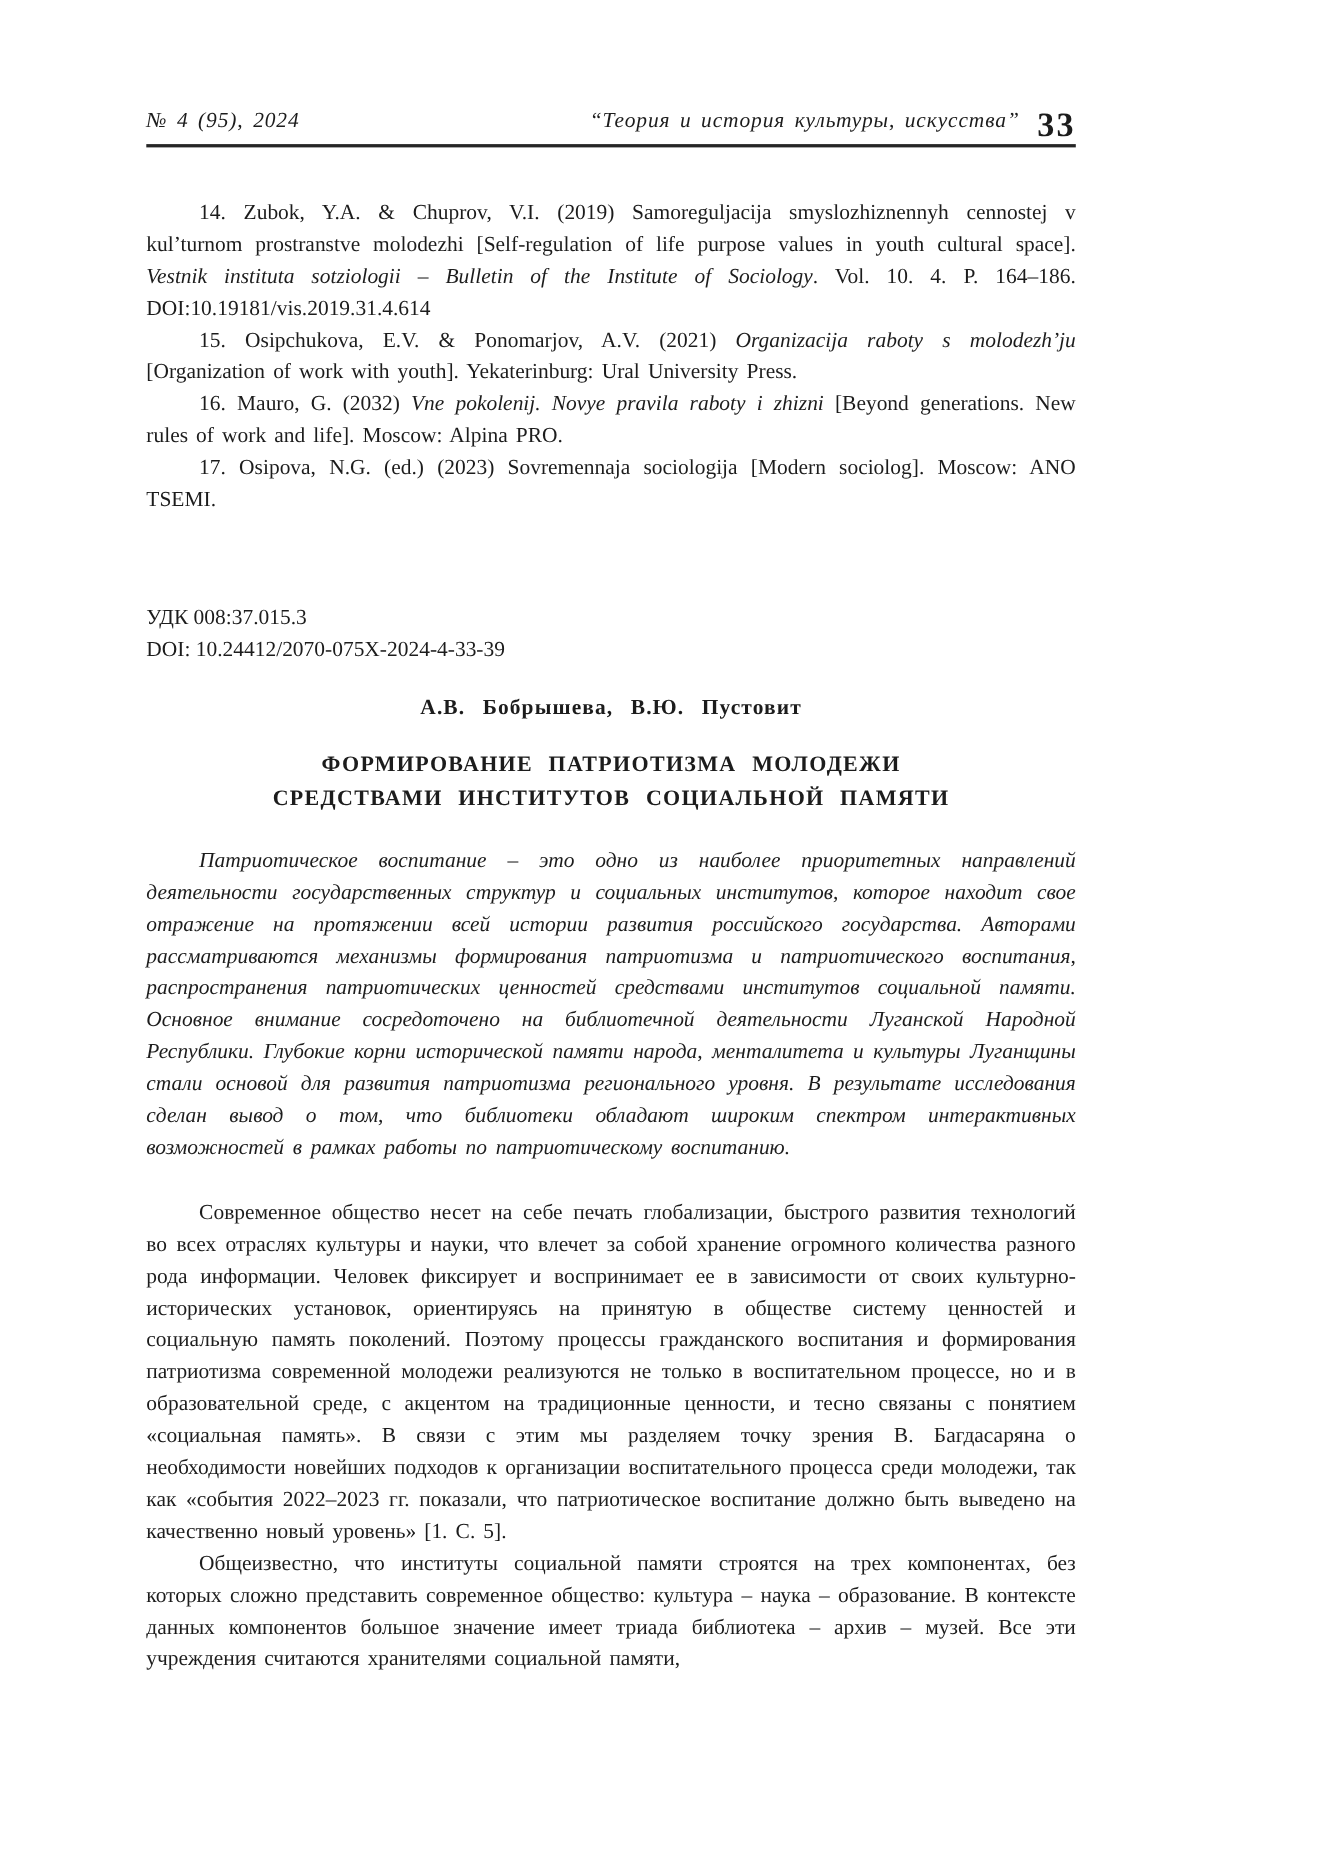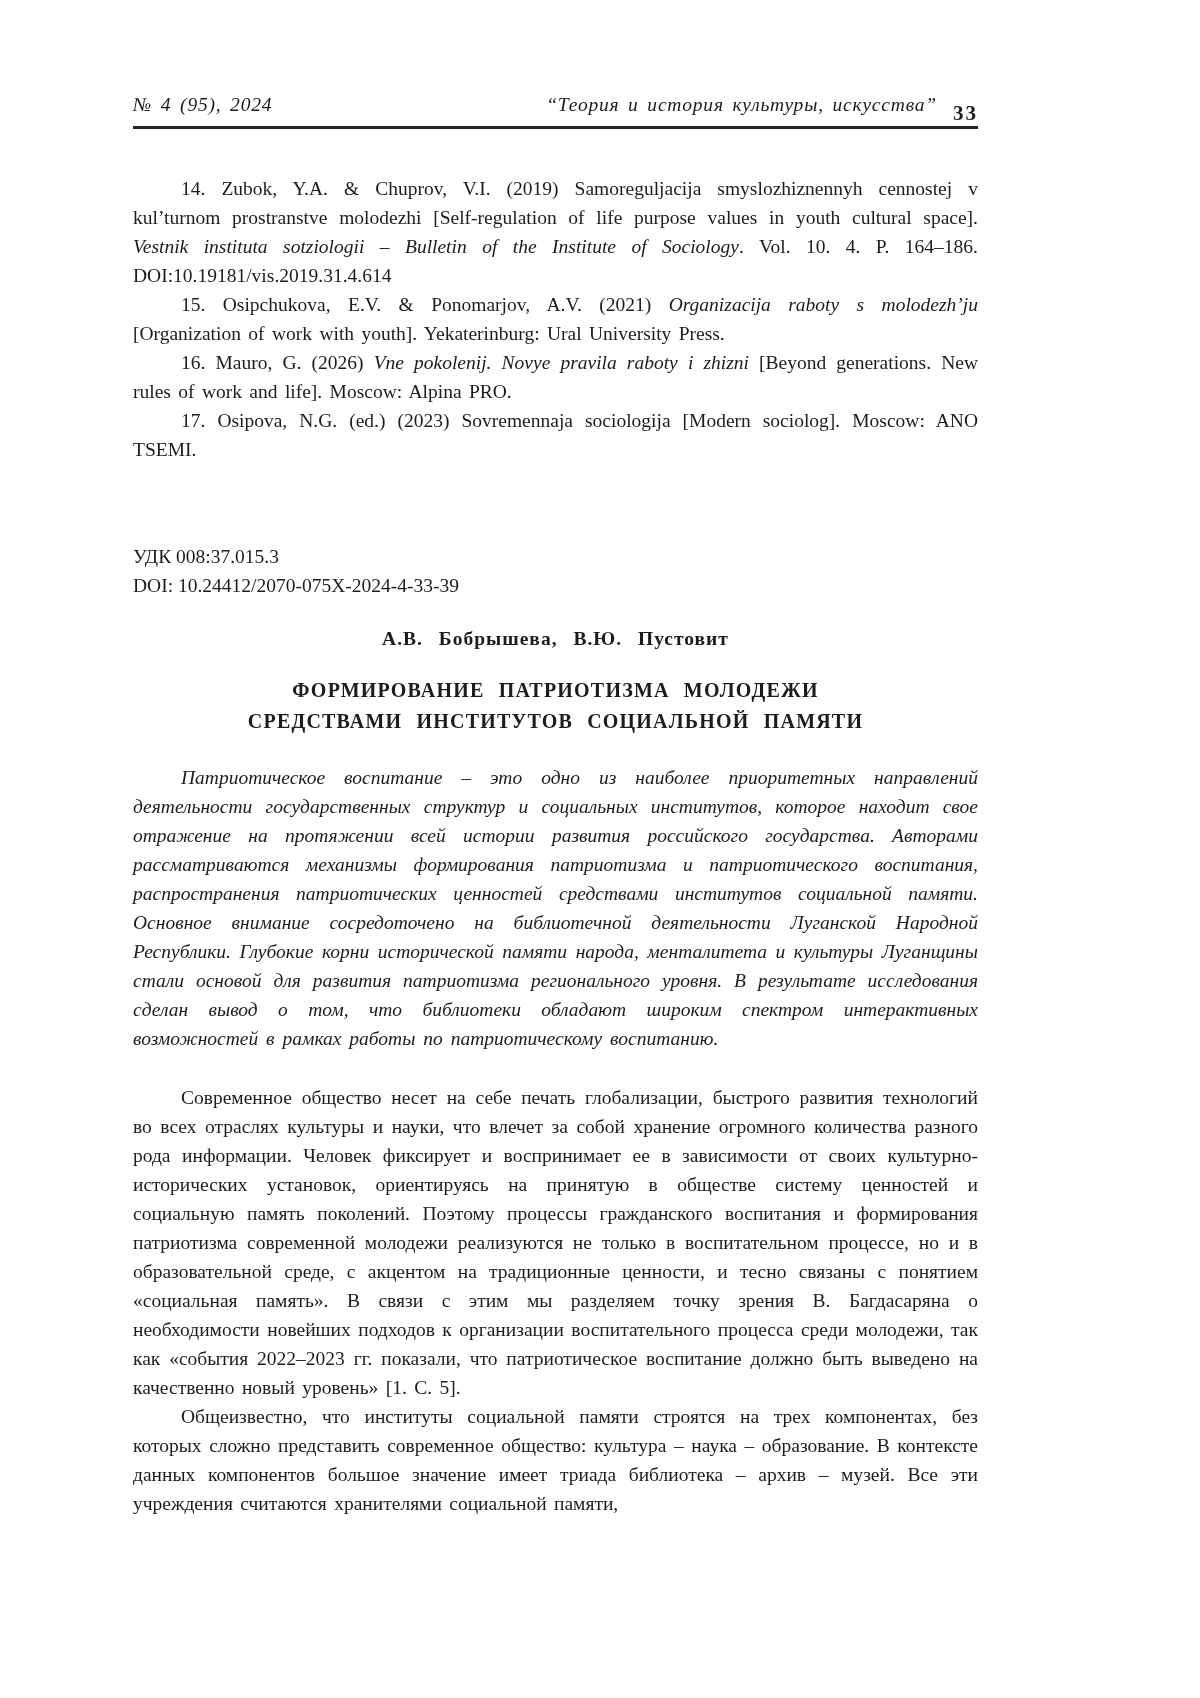--- a/index.html
+++ b/index.html
@@ -28,21 +28,21 @@
     padding-top: 90px;
     font-style: italic;
     letter-spacing: 0.8px;
     word-spacing: 3px;
   }
   .issue { white-space: nowrap; }
   .journal { margin-left: auto; white-space: nowrap; }
   .pagenum {
     font-style: normal;
     font-weight: bold;
-    font-size: 21px;
+    font-size: 31px;
     margin-left: 16px;
     transform: translateY(9px);
     letter-spacing: 2px;
   }
   .rule {
     border: none;
     border-top: 3px solid #262626;
     margin-top: 7px;
     width: 100%;
   }
@@ -99,21 +99,21 @@
     </header>
 
     <section class="references">
       <p class="para">
         <span>14. Zubok, Y.A. &amp; Chuprov, V.I. (2019) Samoreguljacija smyslozhiznennyh cennostej v kul’turnom prostranstve molodezhi [Self-regulation of life purpose values in youth cultural space]. </span><span class="it">Vestnik instituta sotziologii – Bulletin of the Institute of Sociology</span><span>. Vol. 10. 4. P. 164–186. DOI:10.19181/vis.2019.31.4.614</span>
       </p>
       <p class="para">
         <span>15. Osipchukova, E.V. &amp; Ponomarjov, A.V. (2021) </span><span class="it">Organizacija raboty s molodezh’ju</span><span> [Organization of work with youth]. Yekaterinburg: Ural University Press.</span>
       </p>
       <p class="para">
-        <span>16. Mauro, G. (2026) </span><span class="it">Vne pokolenij. Novye pravila raboty i zhizni</span><span> [Beyond generations. New rules of work and life]. Moscow: Alpina PRO.</span>
+        <span>16. Mauro, G. (2032) </span><span class="it">Vne pokolenij. Novye pravila raboty i zhizni</span><span> [Beyond generations. New rules of work and life]. Moscow: Alpina PRO.</span>
       </p>
       <p class="para">
         <span>17. Osipova, N.G. (ed.) (2023) Sovremennaja sociologija [Modern sociolog]. Moscow: ANO TSEMI.</span>
       </p>
     </section>
 
     <div class="meta">
       <p>УДК 008:37.015.3</p>
       <p>DOI: 10.24412/2070-075X-2024-4-33-39</p>
     </div>

